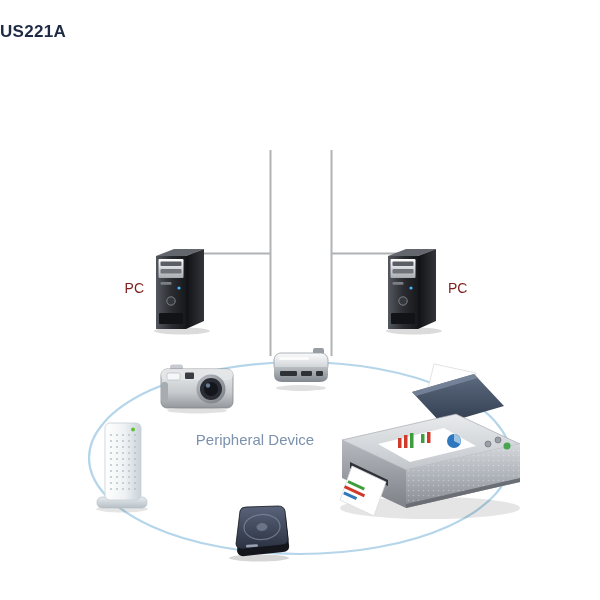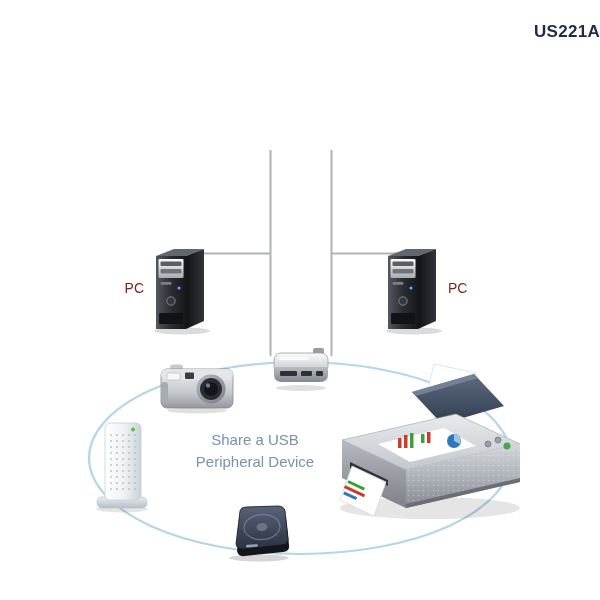--- a/index.html
+++ b/index.html
@@ -2,21 +2,21 @@
 <html><head>
 <meta charset="utf-8">
 <style>
   html,body{margin:0;padding:0;background:#ffffff;}
   .stage{
     position:relative;width:600px;height:600px;background:#ffffff;overflow:hidden;
     font-family:"Liberation Sans","DejaVu Sans",sans-serif;
   }
   .layer{position:absolute;left:0;top:0;width:600px;height:600px;}
   .title{
-    position:absolute;left:0;top:22px;width:600px;text-align:right;
+    position:absolute;left:0;top:22px;width:600px;text-align:left;
     font-size:17px;font-weight:bold;letter-spacing:.3px;color:#1f2a44;
   }
   .dev{position:absolute;}
   .dev svg{display:block;width:100%;height:100%;}
   .pc-label{
     position:absolute;top:280px;font-size:14px;color:#7f1d1d;
   }
   .pc-label.left{left:98px;width:46px;text-align:right;}
   .pc-label.right{left:448px;width:50px;text-align:left;}
   .caption{
@@ -231,17 +231,16 @@
         <rect x="19" y="132" width="22" height="3" fill="#d03a2b"></rect>
         <rect x="21" y="138" width="14" height="3" fill="#2f78bd"></rect>
       </g>
       <circle cx="162" cy="86" r="3" fill="#9aa0a7" stroke="#74787e" stroke-width="0.8"></circle>
       <circle cx="172" cy="82" r="3" fill="#9aa0a7" stroke="#74787e" stroke-width="0.8"></circle>
       <circle cx="181" cy="88" r="3.5" fill="#48a64f"></circle>
     </svg>
   </div>
 
   <div class="caption">
-    <div>Share a USB</div>
     <div>Peripheral Device</div>
   </div>
 
 </div>
 
 </body></html>

